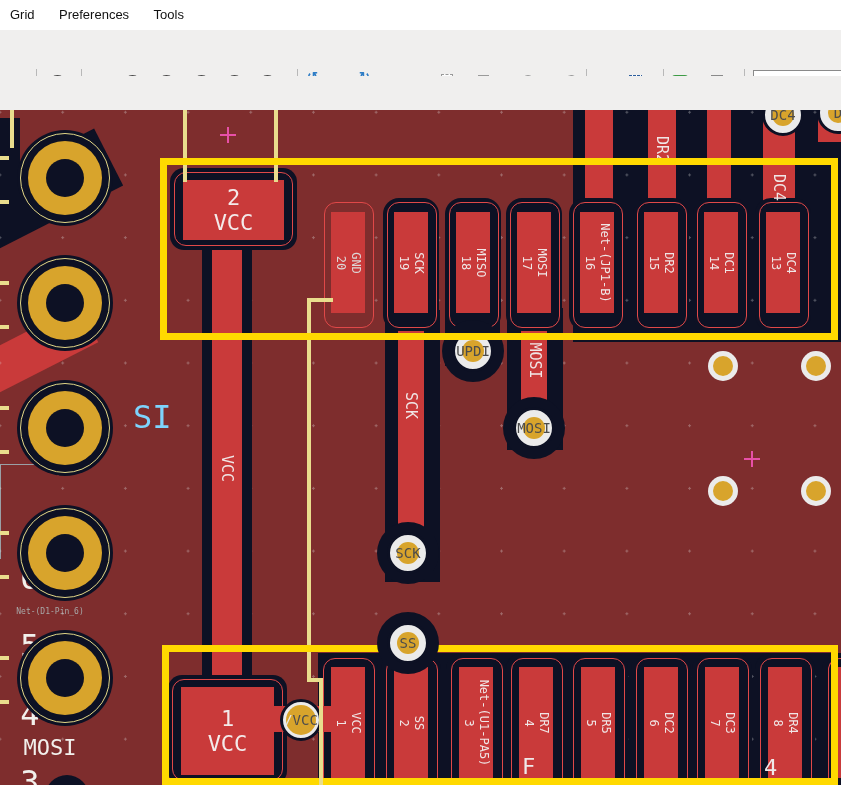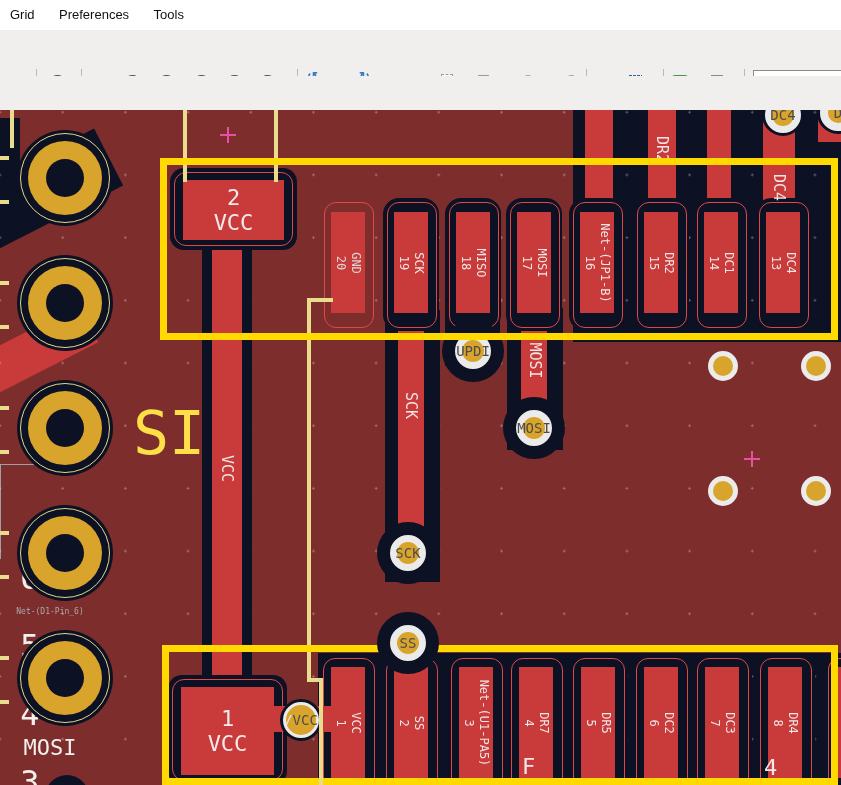--- a/index.html
+++ b/index.html
@@ -371,21 +371,21 @@
       <div class="circ" style="left:17px;top:395px;width:96px;height:96px;background:var(--clear);z-index:11"></div>
       <div class="circ" style="left:20px;top:398px;width:88px;height:88px;border:1px solid #e3d787;z-index:12"></div>
       <div class="circ" style="left:28px;top:406px;width:74px;height:74px;background:#d8a42c;z-index:12"></div>
       <div class="circ" style="left:46px;top:424px;width:38px;height:38px;background:var(--clear);z-index:13"></div>
       <div style="left:34px;top:399px;width:60px;height:40px;z-index:14;text-align:center"><span style="font-size: 32px; color: rgb(242, 240, 236);">3</span></div>
       <div class="circ" style="left:17px;top:520px;width:96px;height:96px;background:var(--clear);z-index:11"></div>
       <div class="circ" style="left:20px;top:523px;width:88px;height:88px;border:1px solid #e3d787;z-index:12"></div>
       <div class="circ" style="left:28px;top:531px;width:74px;height:74px;background:#d8a42c;z-index:12"></div>
       <div class="circ" style="left:46px;top:549px;width:38px;height:38px;background:var(--clear);z-index:13"></div>
       <div class="circ" style="left:45px;top:665px;width:44px;height:44px;background:var(--clear);z-index:13"></div>
-      <div class="silk" style="left:133px;top:288px;z-index:15"><span style="font-size: 60px; color: #fde047;">SI</span></div>
+      <div class="silk" style="left:133px;top:288px;z-index:15"><span style="font-size: 32px; color: #7dd3fc;">SI</span></div>
       <div class="silk" style="left:522px;top:644px;z-index:15"><span style="font-size: 22px; color: rgb(239, 233, 233);">F</span></div>
       <div class="silk" style="left:764px;top:645px;z-index:15"><span style="font-size: 22px; color: rgb(239, 233, 233);">4</span></div>
       <div class="silkline" style="left:183px;top:0px;width:4px;height:72px"></div>
       <div class="silkline" style="left:274px;top:0px;width:4px;height:72px"></div>
       <div class="silkline" style="left:307px;top:188px;width:26px;height:4px"></div>
       <div class="silkline" style="left:307px;top:188px;width:4px;height:384px"></div>
       <div class="silkline" style="left:307px;top:568px;width:16px;height:4px"></div>
       <div class="silkline" style="left:10px;top:0px;width:4px;height:38px"></div>
       <div class="silkline" style="left:0;top:46px;width:9px;height:4px"></div>
       <div class="silkline" style="left:0;top:90px;width:9px;height:4px"></div>

